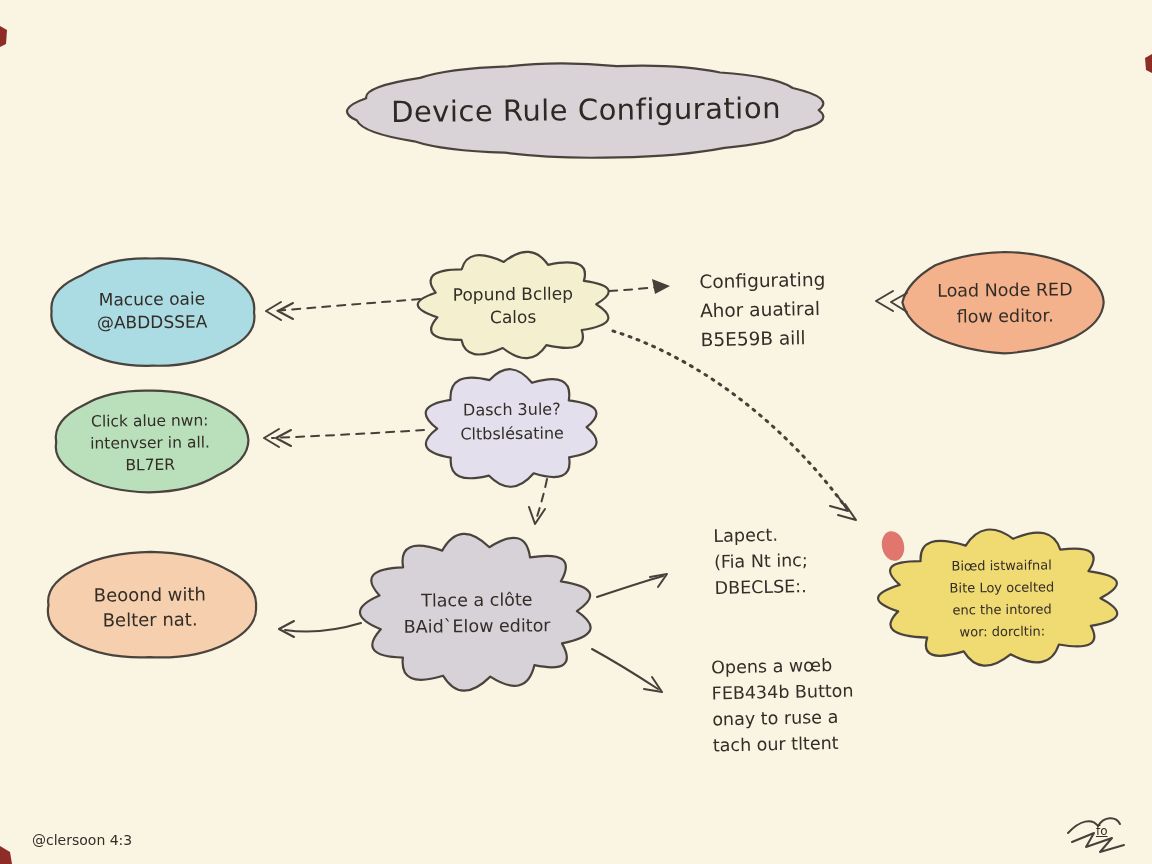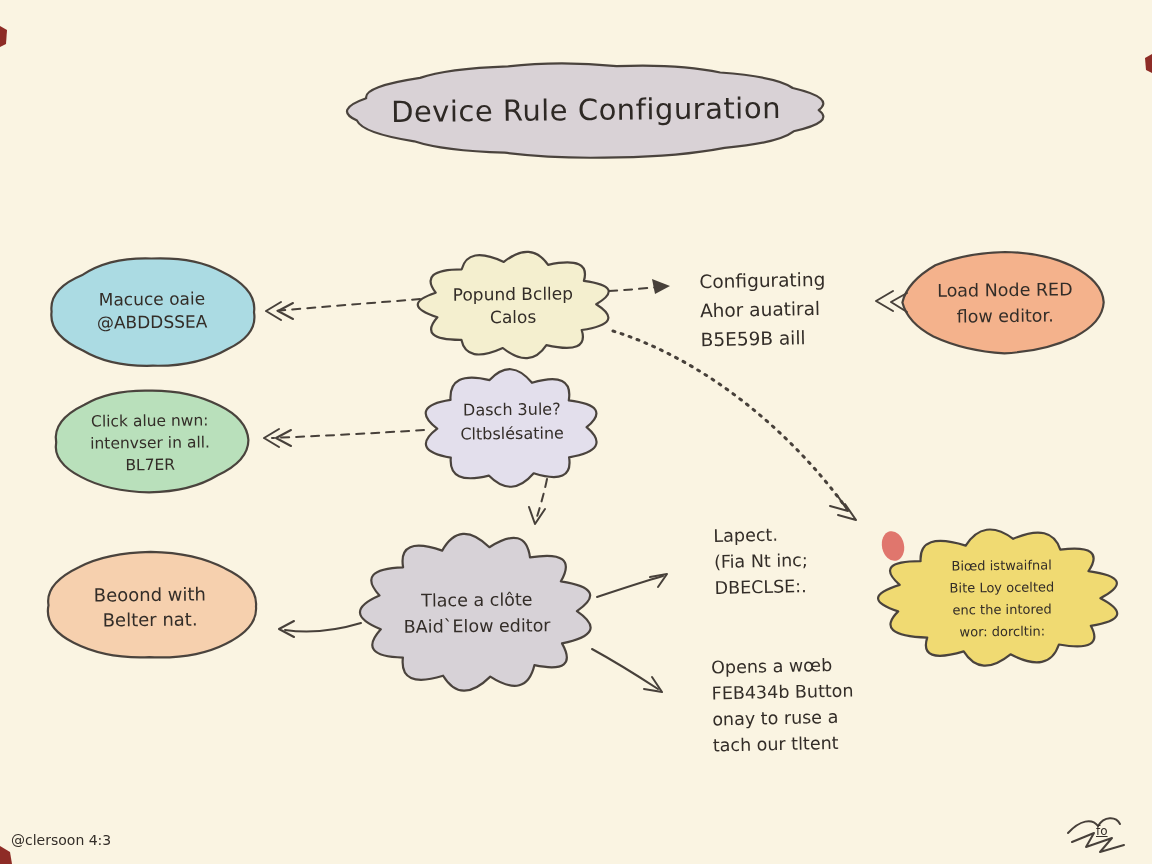--- a/index.html
+++ b/index.html
@@ -131,16 +131,16 @@
     <div>wor: dorcltin:</div>
   </div>
 
   <div class="txt tilt f175" style="left:712px;top:653px">
     <div>Opens a wœb</div>
     <div>FEB434b Button</div>
     <div>onay to ruse a</div>
     <div>tach our tltent</div>
   </div>
 
-  <div class="txt f14" style="left:11px;top:832px">@clersoon 4:3</div>
+  <div class="txt f14" style="left:32px;top:832px">@clersoon 4:3</div>
   <div class="txt f12" style="left:1096px;top:824px">fo</div>
 
 </div>
 
 </body></html>

